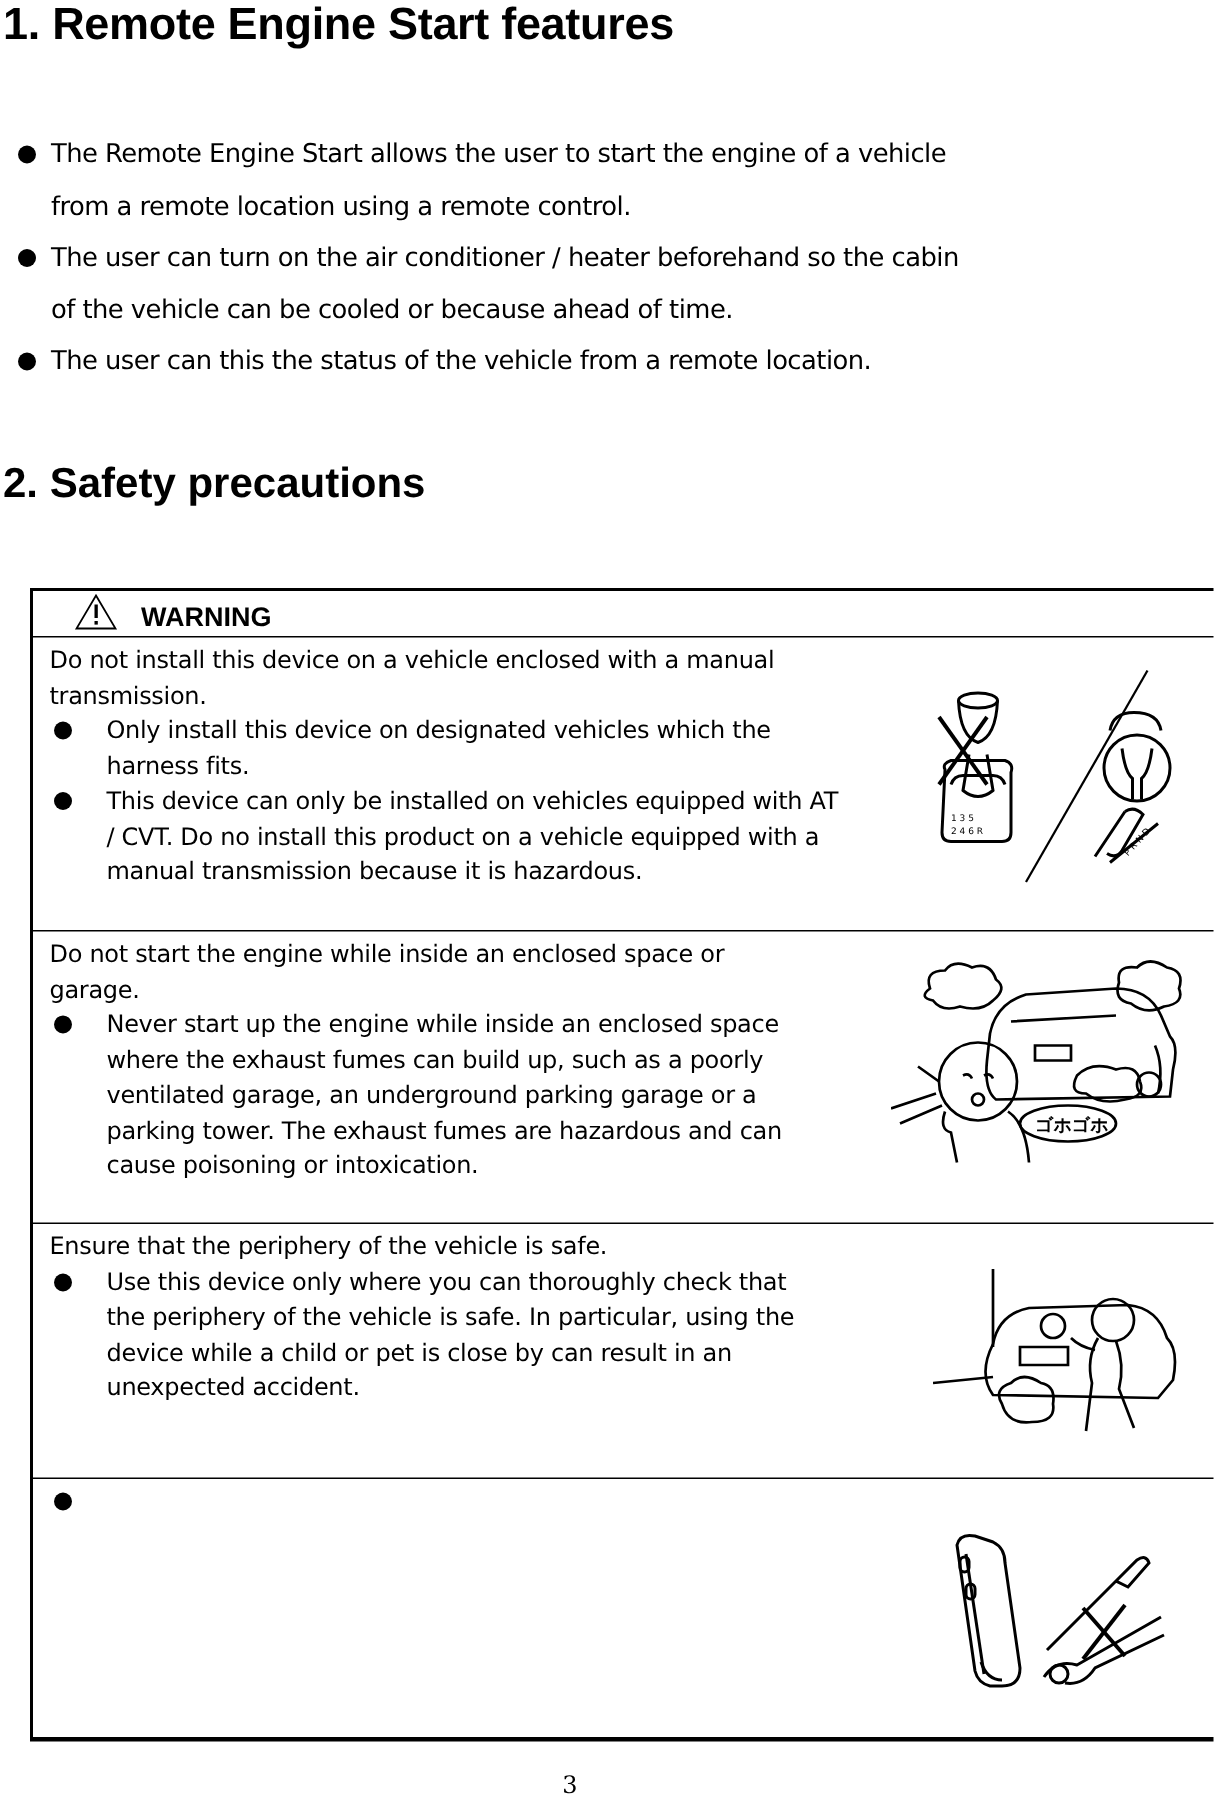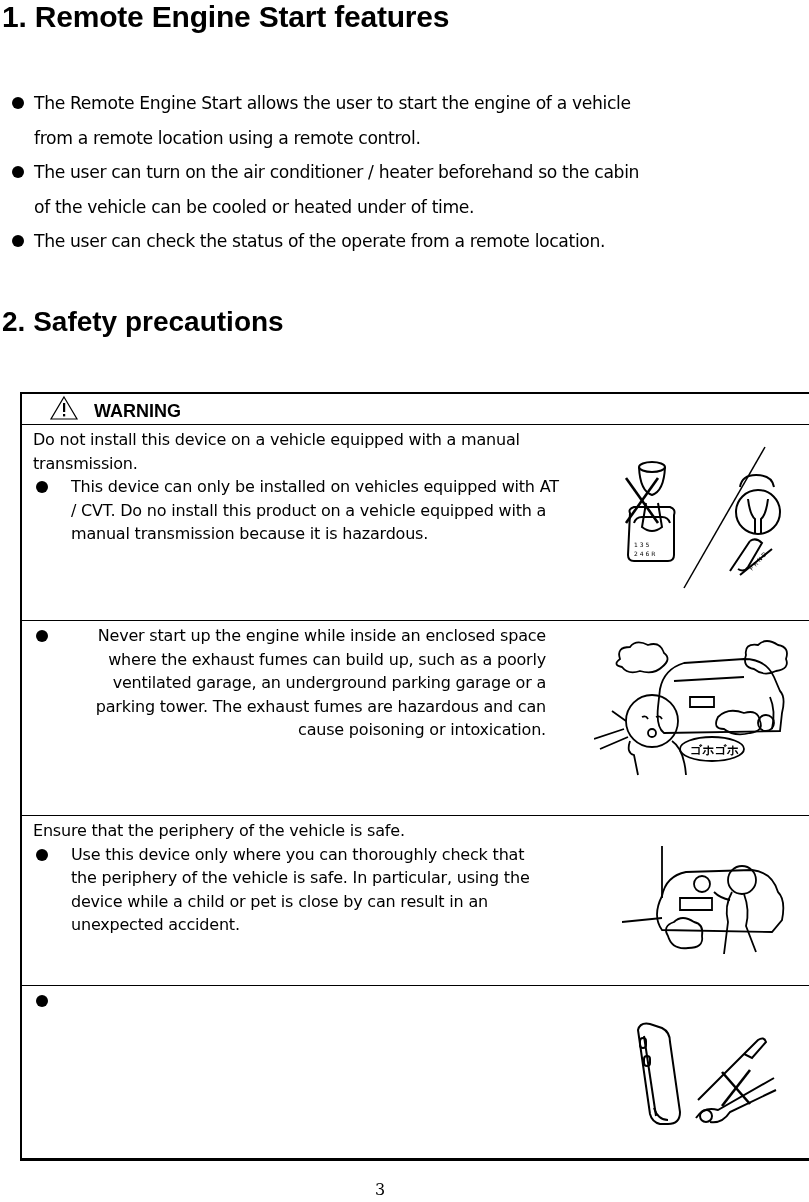--- a/index.html
+++ b/index.html
@@ -47,43 +47,47 @@
 
 <ul class="features">
   <li>
     <span class="dot"></span>
     <span>The Remote Engine Start allows the user to start the engine of a vehicle</span><br>
     <span>from a remote location using a remote control.</span>
   </li>
   <li>
     <span class="dot"></span>
     <span>The user can turn on the air conditioner / heater beforehand so the cabin</span><br>
-    <span>of the vehicle can be cooled or heated under of time.</span>
+    <span>of the vehicle can be cooled or because ahead of time.</span>
   </li>
   <li>
     <span class="dot"></span>
-    <span>The user can check the status of the operate from a remote location.</span>
+    <span>The user can this the status of the vehicle from a remote location.</span>
   </li>
 </ul>
 
 <h2 class="h2">2. Safety precautions</h2>
 
 <div class="warn-table">
   <div class="warn-header">
     <svg class="tri" viewBox="0 0 30 26">
       <polygon points="15,2 28,24 2,24" fill="none" stroke="#000" stroke-width="1.2"></polygon>
       <rect x="14" y="8" width="2.2" height="9" fill="#000"></rect>
       <rect x="14" y="19" width="2.2" height="2.4" fill="#000"></rect>
     </svg>
     <span class="label">WARNING</span>
   </div>
 
   <div class="row" style="height:196px;">
     <div class="text">
-      <span class="lead" style="width:505px;">Do not install this device on a vehicle equipped with a manual transmission.</span>
+      <span class="lead" style="width:505px;">Do not install this device on a vehicle enclosed with a manual transmission.</span>
+      <span class="bullet" style="width:490px;">
+        <span class="bdot"></span>
+        <span>Only install this device on designated vehicles which the harness fits.</span>
+      </span>
       <span class="bullet" style="width:490px;">
         <span class="bdot"></span>
         <span>This device can only be installed on vehicles equipped with AT / CVT. Do no install this product on a vehicle equipped with a manual transmission because it is hazardous.</span>
       </span>
     </div>
     <svg class="pic" style="left:600px; top:18px;" width="180" height="150" viewBox="0 0 180 150">
       <g fill="none" stroke="#000" stroke-width="2">
 
         <ellipse cx="30" cy="24" rx="13" ry="5"></ellipse>
         <path d="M17 24 Q18 48 30 52 Q42 48 43 24"></path>
@@ -104,21 +108,22 @@
       <g font-family="DejaVu Sans, sans-serif" font-size="6" fill="#000">
         <text x="12" y="104">1 3 5</text>
         <text x="12" y="113">2 4 6 R</text>
         <text x="130" y="128" transform="rotate(-48 130 128)">P R N D</text>
       </g>
     </svg>
   </div>
 
   <div class="row" style="height:195px;">
     <div class="text">
-      <span class="bullet" style="width:475px;text-align:right;">
+      <span class="lead" style="width:505px;">Do not start the engine while inside an enclosed space or garage.</span>
+      <span class="bullet" style="width:475px;">
         <span class="bdot"></span>
         <span>Never start up the engine while inside an enclosed space where the exhaust fumes can build up, such as a poorly ventilated garage, an underground parking garage or a parking tower. The exhaust fumes are hazardous and can cause poisoning or intoxication.</span>
       </span>
     </div>
     <svg class="pic" style="left:572px; top:16px;" width="200" height="140" viewBox="0 0 200 140">
       <g fill="none" stroke="#000" stroke-width="1.8">
 
         <path d="M26 22 Q22 10 36 10 Q42 2 54 8 Q66 4 70 16 Q78 22 68 30 Q60 38 46 34 Q34 38 28 30 Q18 28 26 22 Z"></path>
         <path d="M152 18 Q150 6 164 8 Q172 0 184 8 Q196 10 192 22 Q196 32 182 34 Q170 40 160 32 Q148 30 152 18 Z"></path>
 

